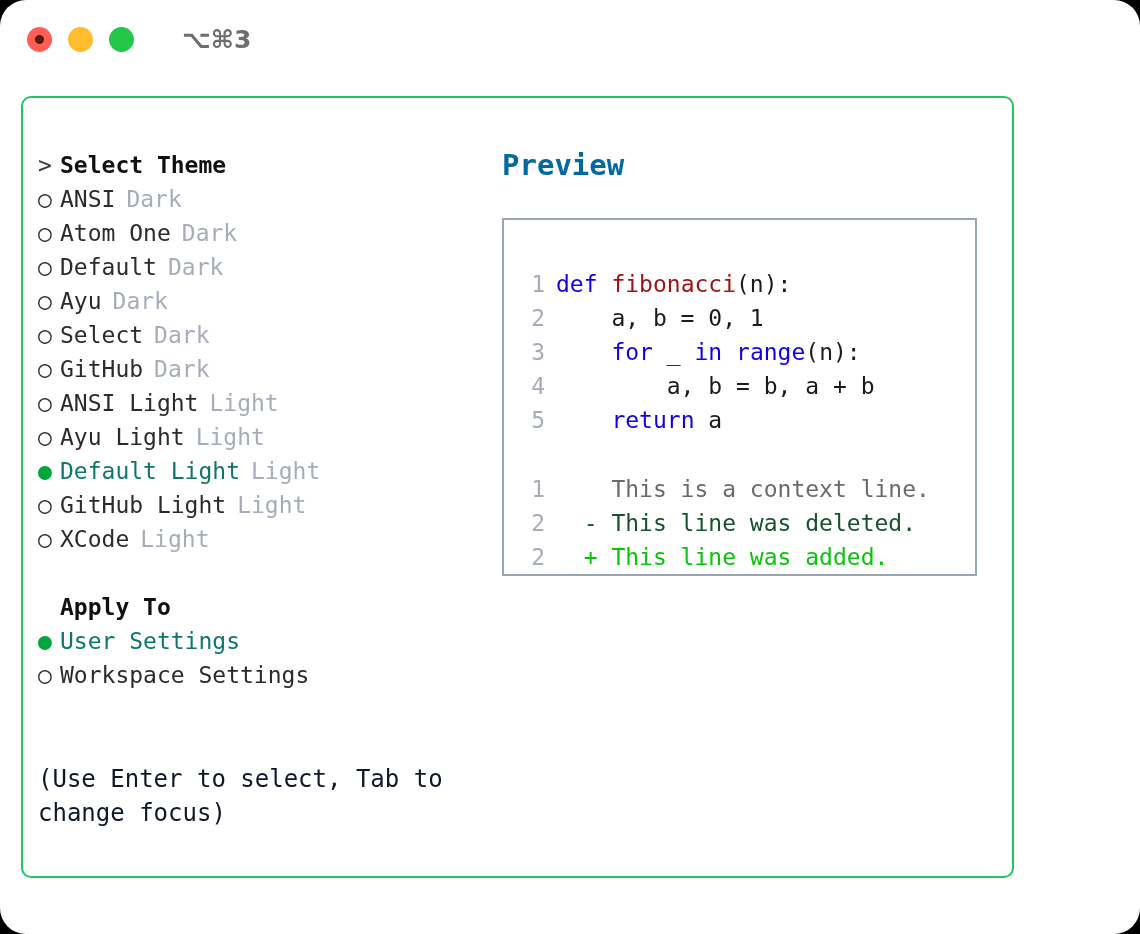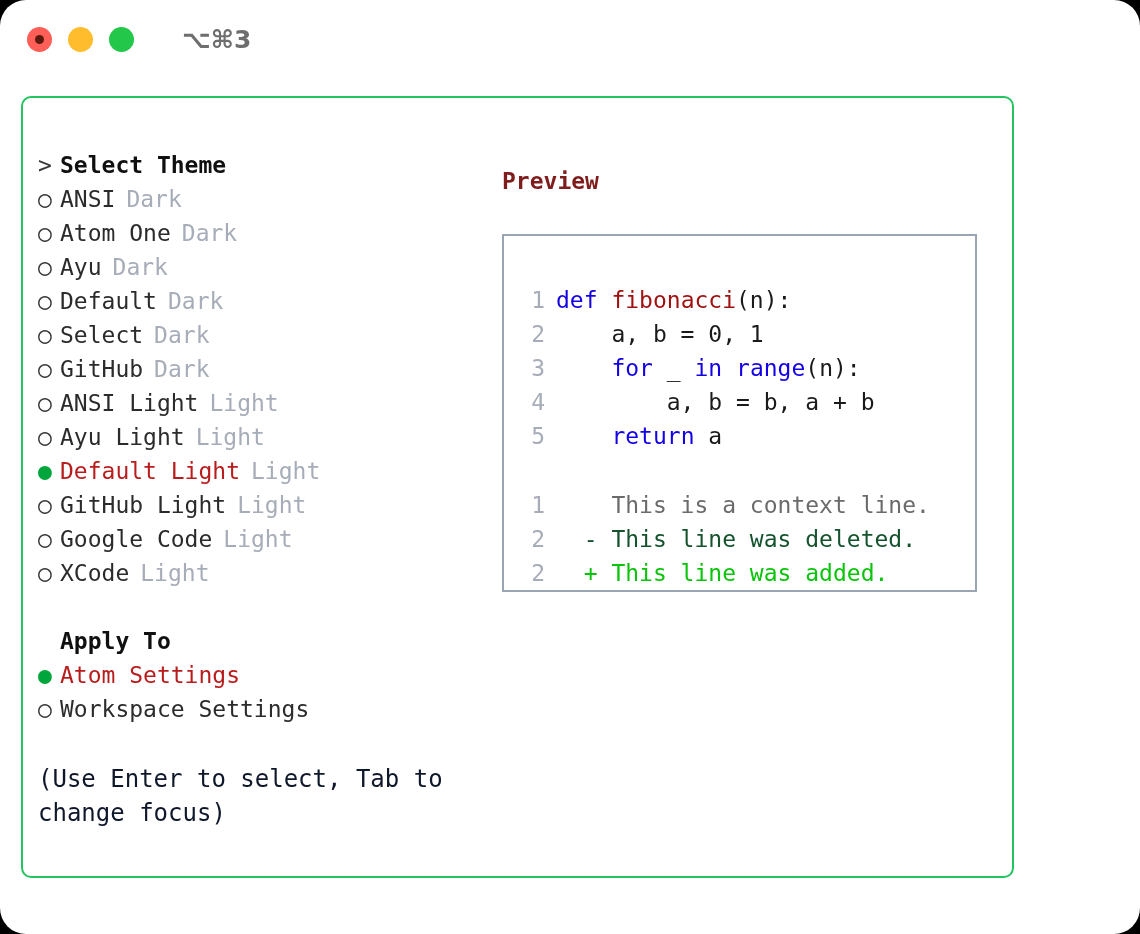--- a/index.html
+++ b/index.html
@@ -109,21 +109,21 @@
   }
   .bullet.filled { color: #00a63c; }
   .bullet.blank  { color: transparent; }
 
   .section-title {
     font-weight: bold;
     color: #101010;
   }
 
   .label { color: #2b2b2b; }
-  .label.selected { color: #b91c1c; margin-top: 27px; }
+  .label.selected { color: #0f766e; margin-top: 27px; }
   .variant {
     color: #a6adb8;
     margin-left: 11px;
   }
 
   .spacer-row { height: 34px; }
 
   #hint {
     position: absolute;
     left: 15px;
@@ -136,26 +136,25 @@
   }
 
   
   #right-pane {
     position: absolute;
     left: 479px;
     top: 50px;
     width: 490px;
   }
   #preview-title {
-    font-size: 23px;
+    font-size: 29px;
     font-weight: bold;
-    color: #7f1d1d;
-    line-height: 34px;
-    font-family: "DejaVu Sans Mono", monospace;
-    margin-top: 16px;
+    color: #0369a1;
+    line-height: 34px;
+    font-family: "DejaVu Sans Mono", monospace;
   }
   #preview-box {
     margin-top: 36px;
     width: 475px;
     height: 358px;
     border: 2px solid #9aa5b4;
     box-sizing: border-box;
     background: #ffffff;
     position: relative;
   }
@@ -210,40 +209,39 @@
 
       <div id="left-pane">
 
         <div class="row">
           <span class="bullet">&gt;</span><span class="section-title">Select Theme</span>
         </div>
 
         <div id="theme-list">
             <div class="row"><span class="bullet">○</span><span class="label">ANSI</span><span class="variant">Dark</span></div>
             <div class="row"><span class="bullet">○</span><span class="label">Atom One</span><span class="variant">Dark</span></div>
+            <div class="row"><span class="bullet">○</span><span class="label">Default</span><span class="variant">Dark</span></div>
             <div class="row"><span class="bullet">○</span><span class="label">Ayu</span><span class="variant">Dark</span></div>
-            <div class="row"><span class="bullet">○</span><span class="label">Default</span><span class="variant">Dark</span></div>
             <div class="row"><span class="bullet">○</span><span class="label">Select</span><span class="variant">Dark</span></div>
             <div class="row"><span class="bullet">○</span><span class="label">GitHub</span><span class="variant">Dark</span></div>
             <div class="row"><span class="bullet">○</span><span class="label">ANSI Light</span><span class="variant">Light</span></div>
             <div class="row"><span class="bullet">○</span><span class="label">Ayu Light</span><span class="variant">Light</span></div>
             <div class="row"><span class="bullet filled">●</span><span class="label selected">Default Light</span><span class="variant">Light</span></div>
             <div class="row"><span class="bullet">○</span><span class="label">GitHub Light</span><span class="variant">Light</span></div>
-            <div class="row"><span class="bullet">○</span><span class="label">Google Code</span><span class="variant">Light</span></div>
             <div class="row"><span class="bullet">○</span><span class="label">XCode</span><span class="variant">Light</span></div>
           </div>
 
         <div class="spacer-row"></div>
 
         <div class="row">
           <span class="bullet blank">○</span><span class="section-title">Apply To</span>
         </div>
 
         <div id="apply-to-list">
-            <div class="row"><span class="bullet filled">●</span><span class="label selected">Atom Settings</span></div>
+            <div class="row"><span class="bullet filled">●</span><span class="label selected">User Settings</span></div>
             <div class="row"><span class="bullet">○</span><span class="label">Workspace Settings</span></div>
           </div>
       </div>
 
       <div id="hint">(Use Enter to select, Tab to change focus)</div>
 
       <div id="right-pane">
         <div id="preview-title">Preview</div>
 
         <div id="preview-box">

